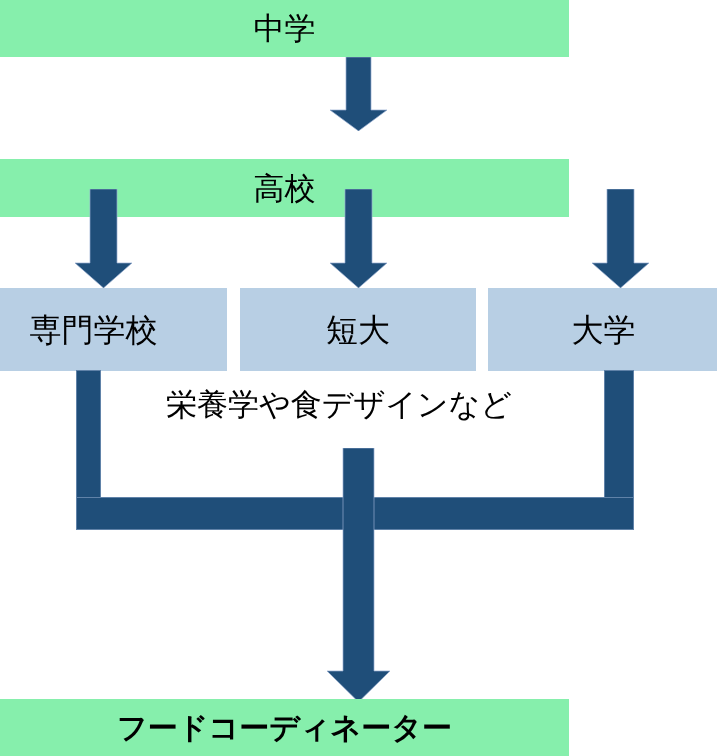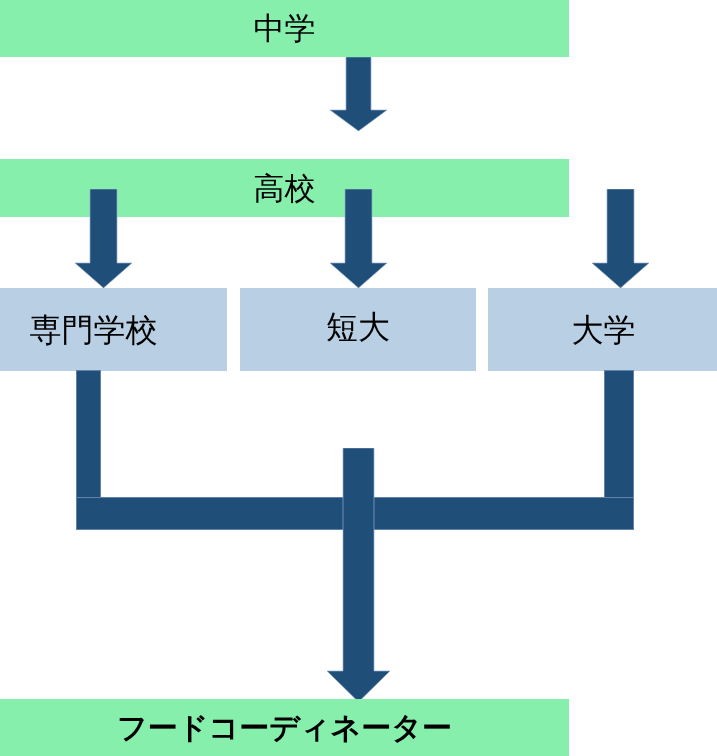--- a/index.html
+++ b/index.html
@@ -14,21 +14,21 @@
   }
   .band.b1{top:0;height:57px;}
   .band.b2{top:131px;height:58px;margin-top:28px;}
   .band.b4{top:699px;height:57px;font-size:30px;font-weight:bold;}
   .box{
     position:absolute;top:288px;height:83px;background:#b8cfe4;
     display:flex;align-items:center;justify-content:center;
     font-size:32px;line-height:1;
   }
   .box.x1{left:0;width:227px;padding-right:40px;box-sizing:border-box;}
-  .box.x2{left:240px;width:236px;font-family:Liberation Mono, monospace;}
+  .box.x2{left:240px;width:236px;}
   .box.x3{left:488px;width:229px;padding-left:2px;box-sizing:border-box;}
   .annotation{
     position:absolute;left:0;top:386px;width:678px;text-align:center;
     font-size:31px;line-height:1.2;
   }
   .arrow-svg{position:absolute;display:block;}
   .a1{left:330px;top:57px;}
   .a-left{left:75px;top:189px;}
   .a-mid{left:330px;top:189px;}
   .a-right{left:592px;top:189px;}
@@ -71,20 +71,21 @@
   <div class="box x1">
     <span>専門学校</span>
   </div>
   <div class="box x2">
     <span>短大</span>
   </div>
   <div class="box x3">
     <span>大学</span>
   </div>
 
+  <div class="annotation">栄養学や食デザインなど</div>
 
   <div class="connector c-left"></div>
   <div class="connector c-right"></div>
   <div class="connector c-hbar"></div>
 
   <svg class="arrow-svg a-big" width="63" height="254" viewBox="0 0 63 254">
     <polygon points="16,0 47,0 47,223 63,223 31.5,254 0,223 16,223" fill="#1f4e79" stroke="rgba(150,173,208,0.7)" stroke-width="1"></polygon>
   </svg>
 
   <div class="band b4">

